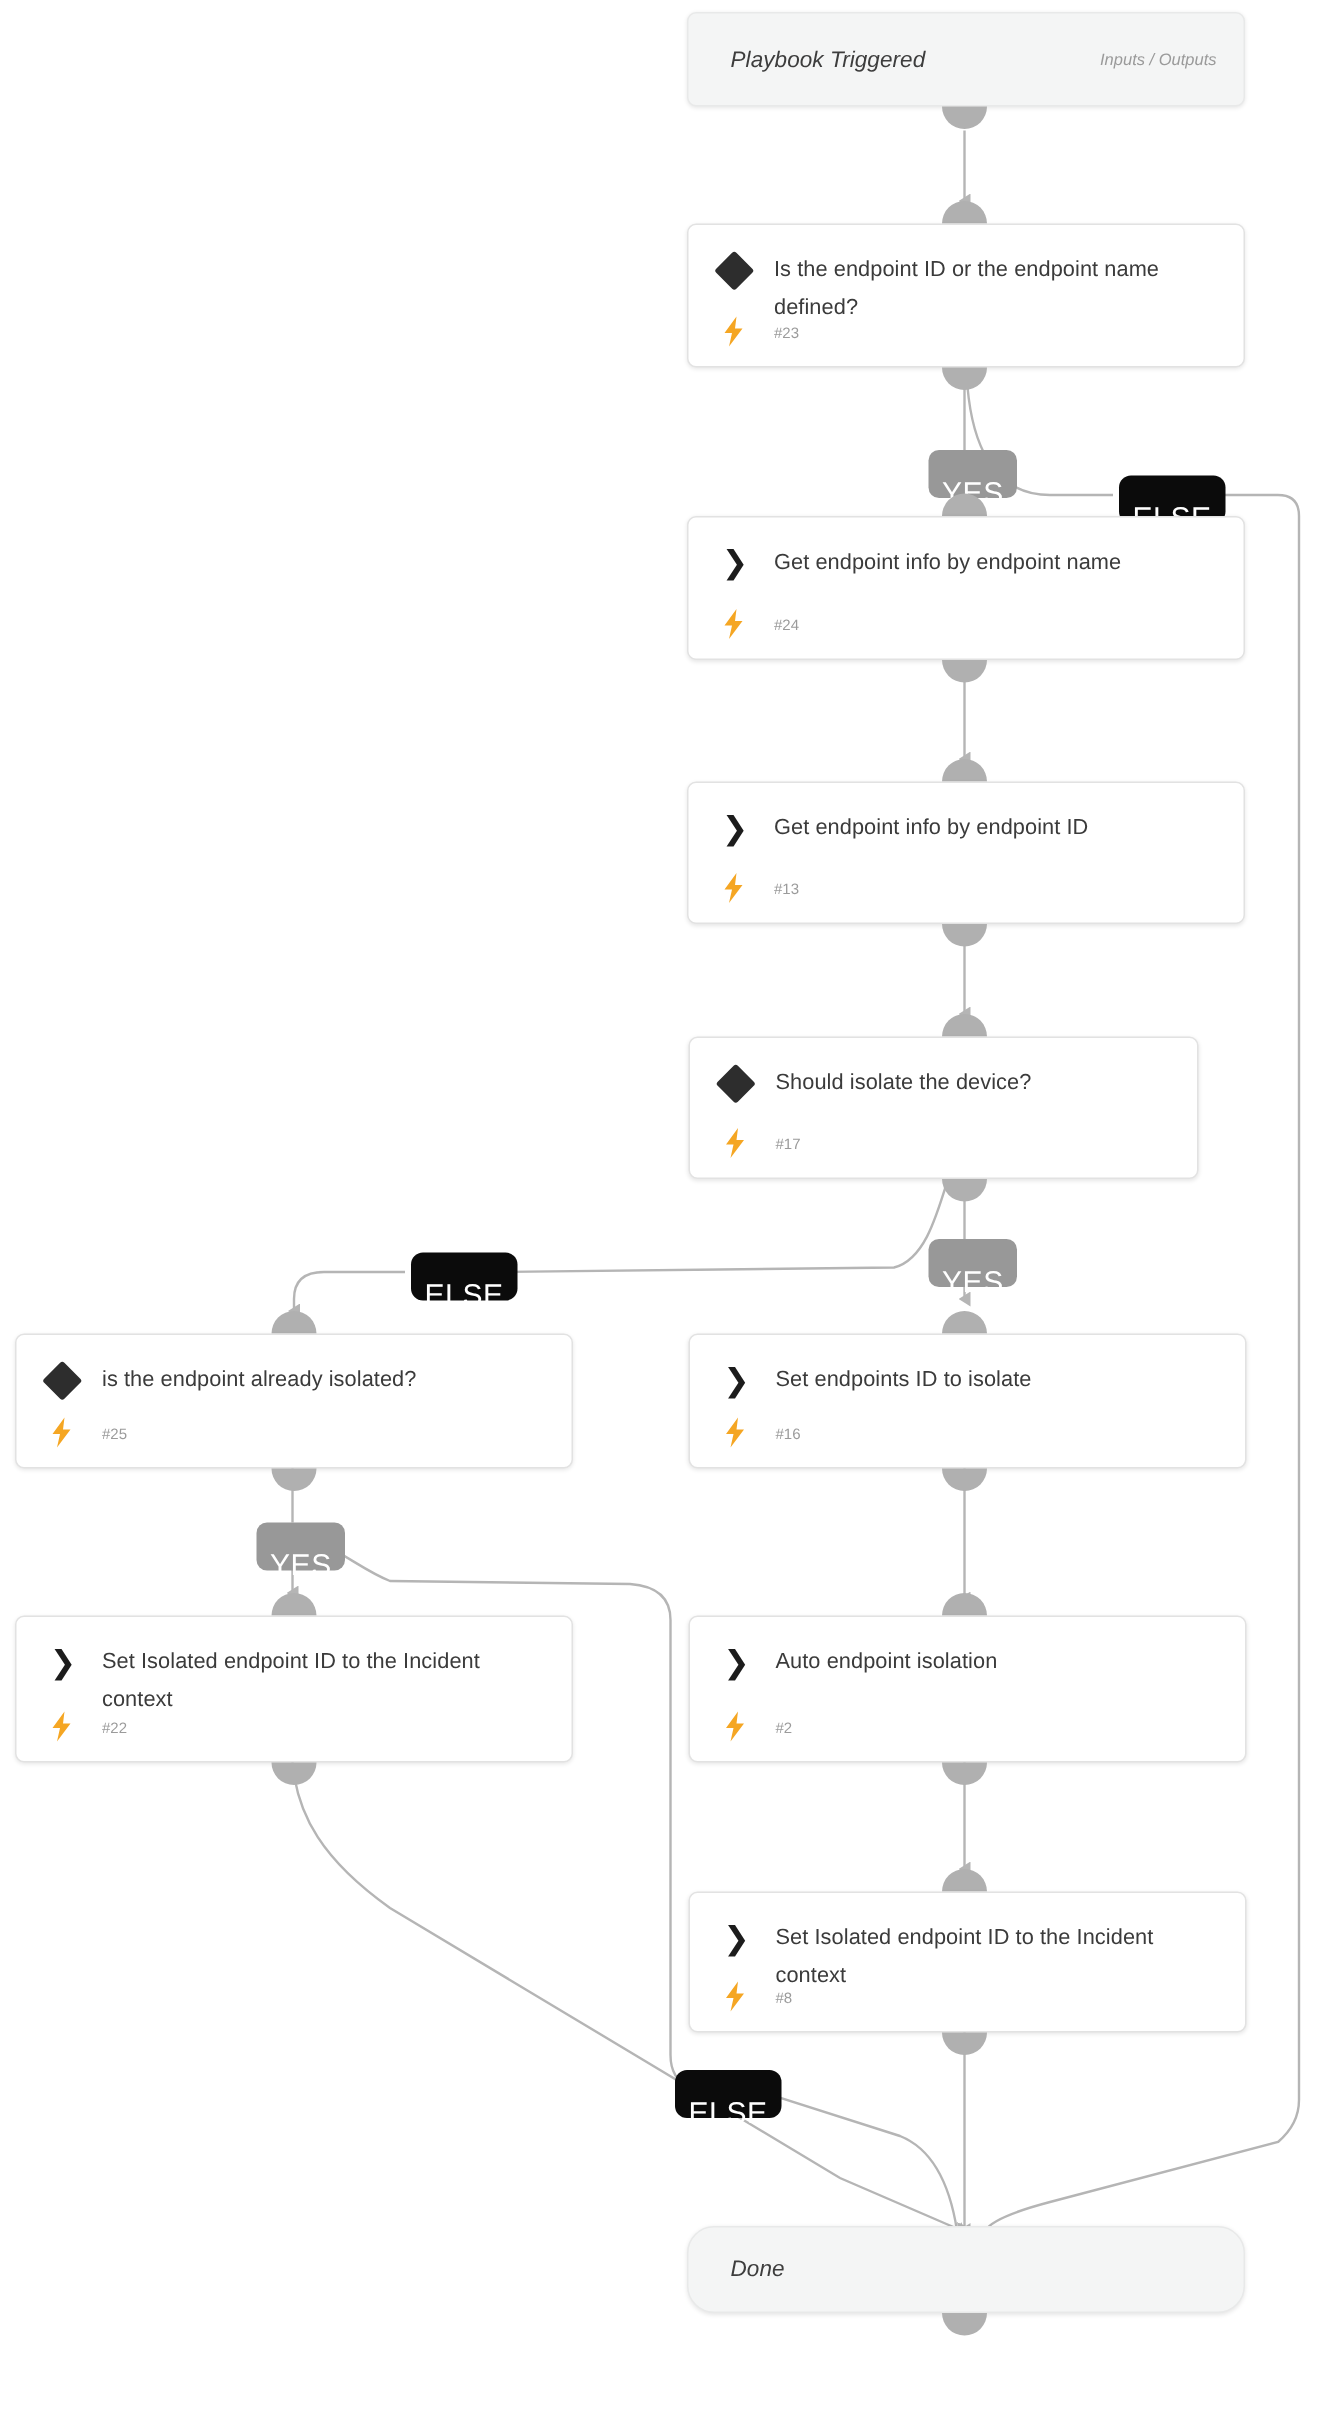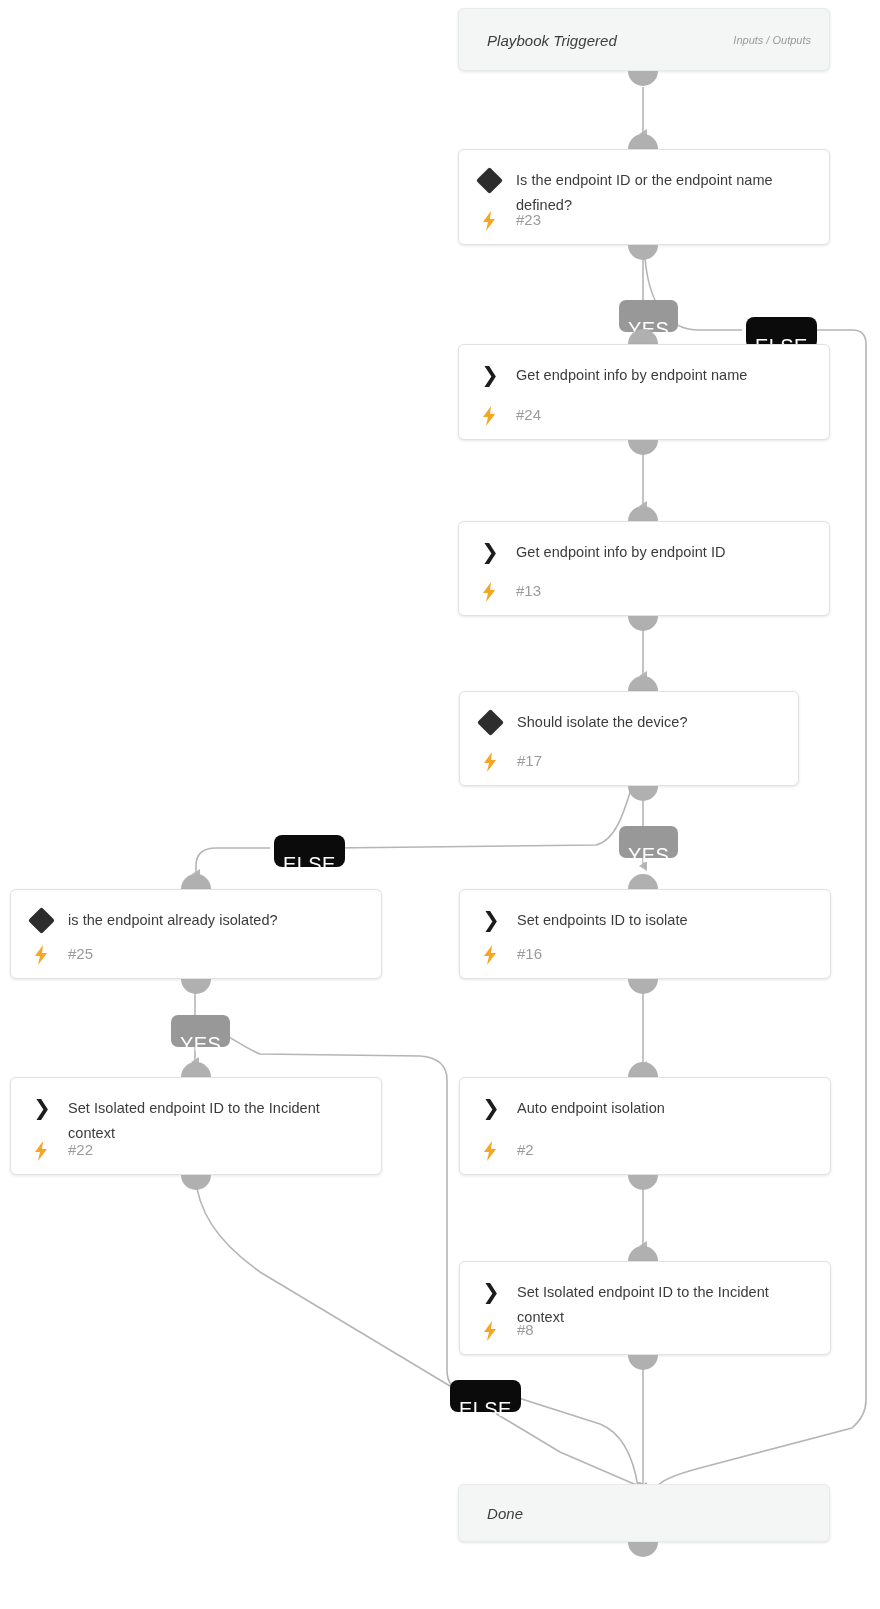--- a/index.html
+++ b/index.html
@@ -64,21 +64,21 @@
     top: 50%;
     transform: translateY(-50%);
     font-size: 11px;
     color: #9a9a9a;
   }
 
   .node-id {
     position: absolute;
     left: 57px;
     bottom: 16px;
-    font-size: 15px;
+    font-size: 10px;
     color: #9b9b9b;
   }
 
   
   .icon-diamond {
     position: absolute;
     left: 21px;
     top: 21px;
     width: 19px;
     height: 19px;
@@ -317,18 +317,18 @@
     <span class="icon-bolt">
       <svg width="20" height="22" viewBox="0 0 20 22">
           <path d="M12 1 L4 12 L9 12 L7 21 L16 9 L11 9 Z" fill="#f5a623"></path>
         </svg>
     </span>
     <span class="node-id">#8</span>
   </div>
   <div class="port out" style="left:628px; top:1355px;"></div>
 
   <div class="port in" style="left:628px; top:1487px;"></div>
-  <div class="node terminal" style="left:458px; top:1484px; width:372px; height:58px;">
+  <div class="node terminal" style="left:458px; top:1484px; width:372px; height:58px;border-radius:18px;">
     <span class="node-title">Done</span>
   </div>
   <div class="port out" style="left:628px; top:1542px;"></div>
 
 </div>
 
 </body></html>

